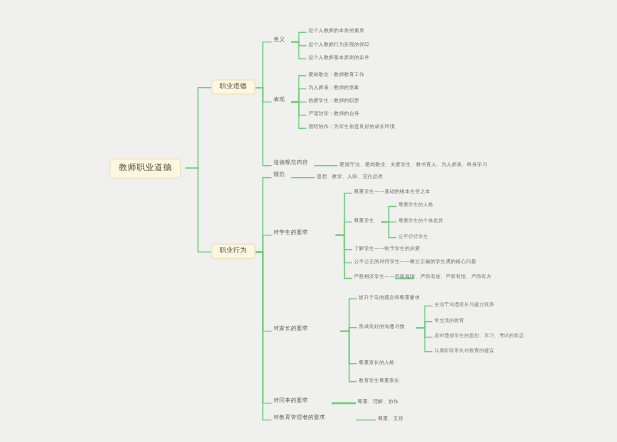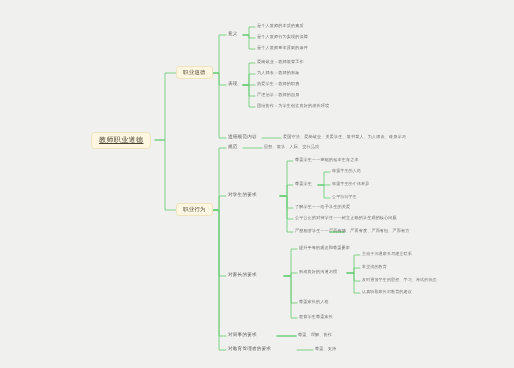--- a/index.html
+++ b/index.html
@@ -115,21 +115,21 @@
       <path d="M347 273 H354 V255 H360"></path>
       <path d="M347 273 H354 V268 H360"></path>
       <path d="M347 273 H354 V281 H360"></path>
       <path d="M347 273 H354 V293 H360"></path>
 
       <path d="M277 336 H296" stroke-width="1.6"></path>
       <path d="M297 350 H313"></path>
     </g>
   </svg>
 
-  <div class="node n-root" style="left:91px;top:132px;text-decoration:underline;">教师职业道德</div>
+  <div class="node n-root" style="left:91px;top:132px;">教师职业道德</div>
 
   <div class="node n-l1" style="left:176px;top:66px;">职业道德</div>
   <div class="node n-l1" style="left:176px;top:203px;">职业行为</div>
 
   <div class="node n-l2" style="left:226px;top:31px;">意义</div>
   <div class="node n-l2" style="left:226px;top:81px;">表现</div>
   <div class="node n-l2" style="left:226px;top:134px;">道德规范内容</div>
 
   <div class="node n-l3" style="left:255px;top:23px;">是个人教师的本质的素质</div>
   <div class="node n-l3" style="left:255px;top:34px;">是个人教师行为实现的保障</div>

